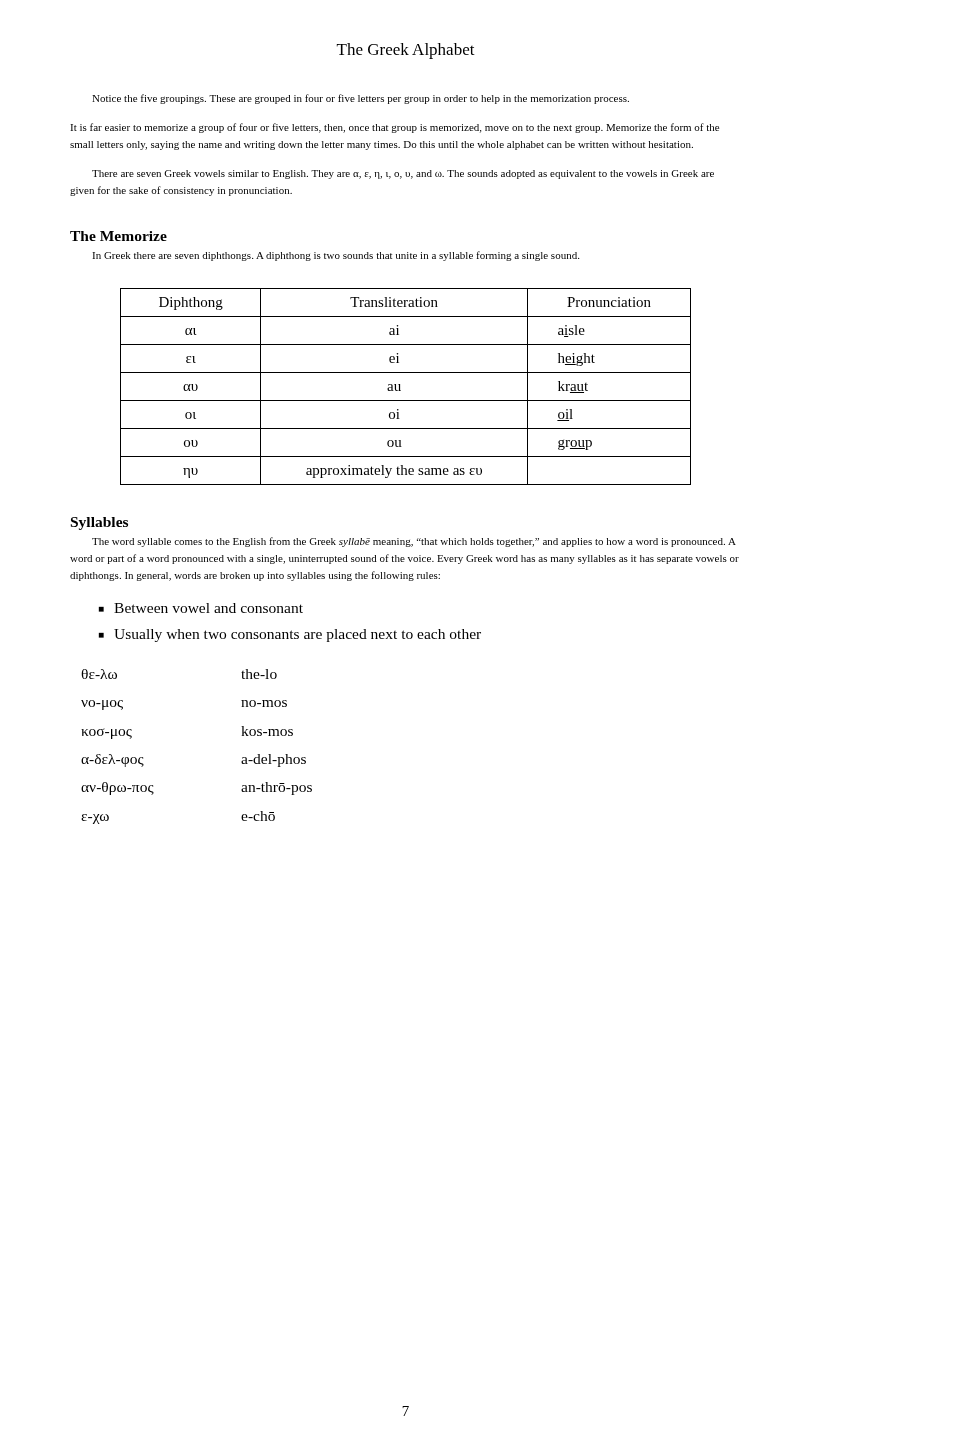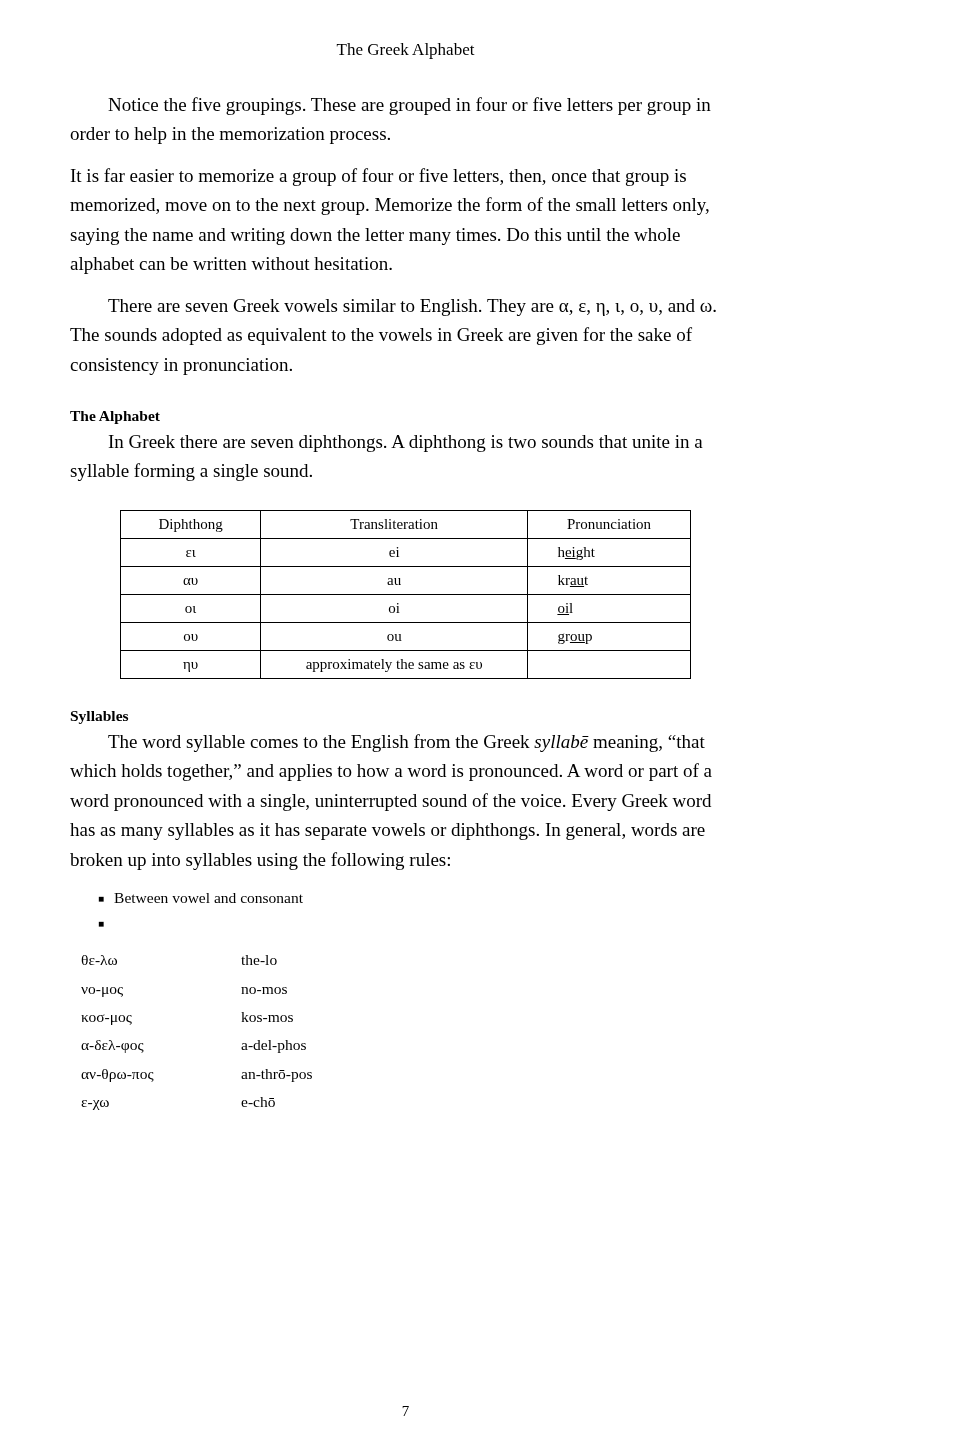--- a/index.html
+++ b/index.html
@@ -18,21 +18,21 @@
       padding: 40px 70px 60px 70px;
       position: relative;
     }
     .page-title {
       text-align: center;
       font-size: 17px;
       font-weight: normal;
       margin-bottom: 30px;
     }
     .body-text {
-      font-size: 19px;
+      font-size: 11px;
       line-height: 1.55;
       margin-bottom: 12px;
     }
     .section-heading {
       font-weight: bold;
       font-size: 15.5px;
       margin-top: 28px;
       margin-bottom: 2px;
     }
     .indented {
@@ -108,34 +108,39 @@
   <h1 class="page-title">The Greek Alphabet</h1>
 
   <p class="body-text indented">Notice the five groupings. These are grouped in four or five letters per group in order to help in the memorization process.</p>
   <p class="body-text">It is far easier to memorize a group of four or five letters, then, once that group is memorized, move on to the next group. Memorize the form of the small letters only, saying the name and writing down the letter many times. Do this until the whole alphabet can be written without hesitation.</p>
 
   <div>
     <p class="body-text indented">There are seven Greek vowels similar to English. They are α, ε, η, ι, ο, υ, and ω. The sounds adopted as equivalent to the vowels in Greek are given for the sake of consistency in pronunciation.</p>
   </div>
 
   <div>
-    <p class="section-heading">The Alphabet</p>
+    <p class="section-heading">The Memorize</p>
     <p class="body-text indented">In Greek there are seven diphthongs. A diphthong is two sounds that unite in a syllable forming a single sound.</p>
   </div>
 
   <div class="table-container">
     <table>
       <thead>
         <tr>
           <th>Diphthong</th>
           <th>Transliteration</th>
           <th>Pronunciation</th>
         </tr>
       </thead>
       <tbody id="table-body">
+      <tr>
+            <td>αι</td>
+            <td>ai</td>
+            <td class="pronunciation"><span>a</span><span class="underline">i</span><span>sle</span></td>
+          </tr>
           <tr>
             <td>ει</td>
             <td>ei</td>
             <td class="pronunciation"><span>h</span><span class="underline">ei</span><span>ght</span></td>
           </tr>
           <tr>
             <td>αυ</td>
             <td>au</td>
             <td class="pronunciation"><span>kr</span><span class="underline">au</span><span>t</span></td>
           </tr>
@@ -163,20 +168,21 @@
     <p class="body-text indented">
       <span>The word syllable comes to the English from the Greek </span><span class="italic">syllabē</span><span> meaning, “that which holds together,” and applies to how a word is pronounced. A word or part of a word pronounced with a single, uninterrupted sound of the voice. Every Greek word has as many syllables as it has separate vowels or diphthongs. In general, words are broken up into syllables using the following rules:</span>
     </p>
     <div class="bullet-list" id="bullet-list">
         <div class="bullet-item">
           <span class="bullet-symbol">■</span>
           <span>Between vowel and consonant</span>
         </div>
         <div class="bullet-item">
           <span class="bullet-symbol">■</span>
+          <span>Usually when two consonants are placed next to each other</span>
         </div>
       </div>
     <div class="word-list" id="word-list">
         <div>θε-λω</div>
         <div>the-lo</div>
         <div>νο-μος</div>
         <div>no-mos</div>
         <div>κοσ-μος</div>
         <div>kos-mos</div>
         <div>α-δελ-φος</div>

